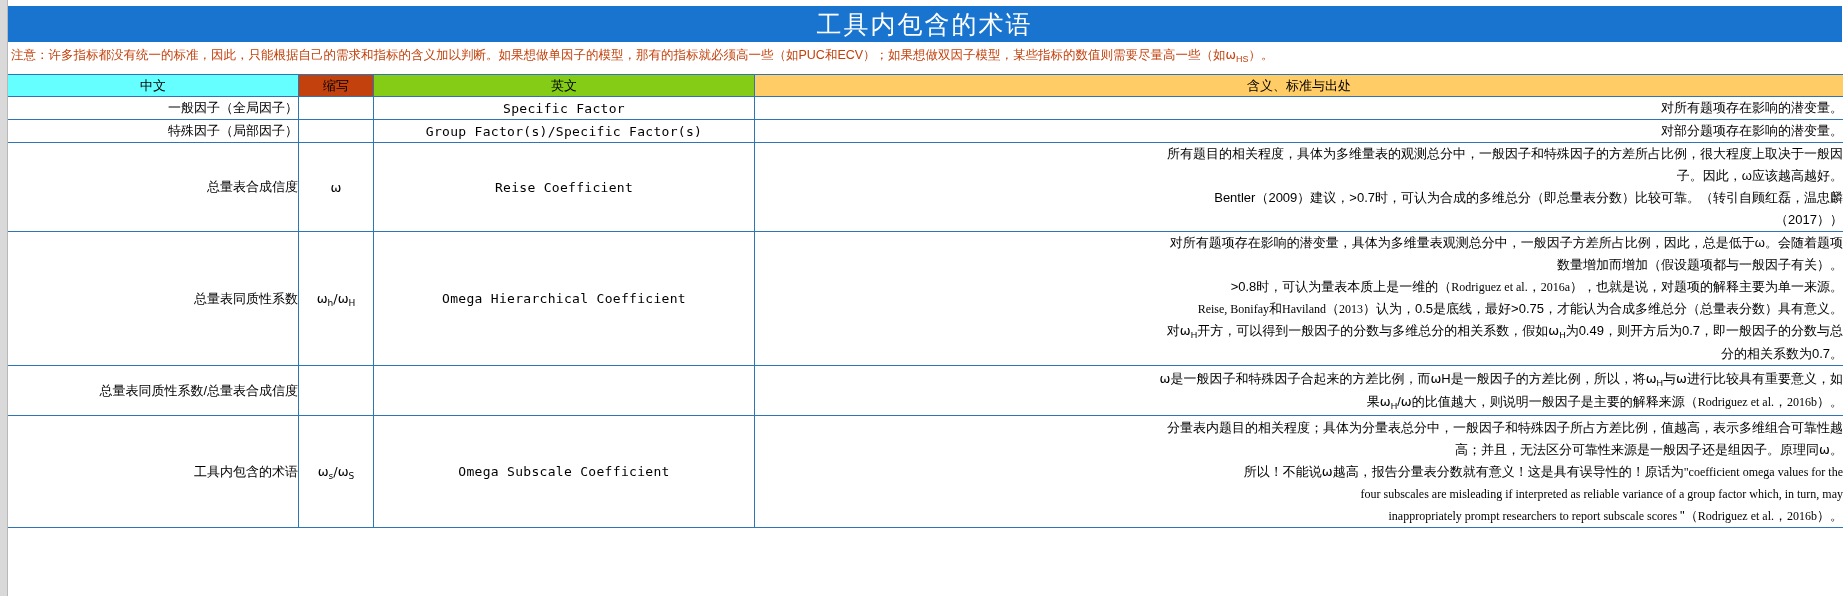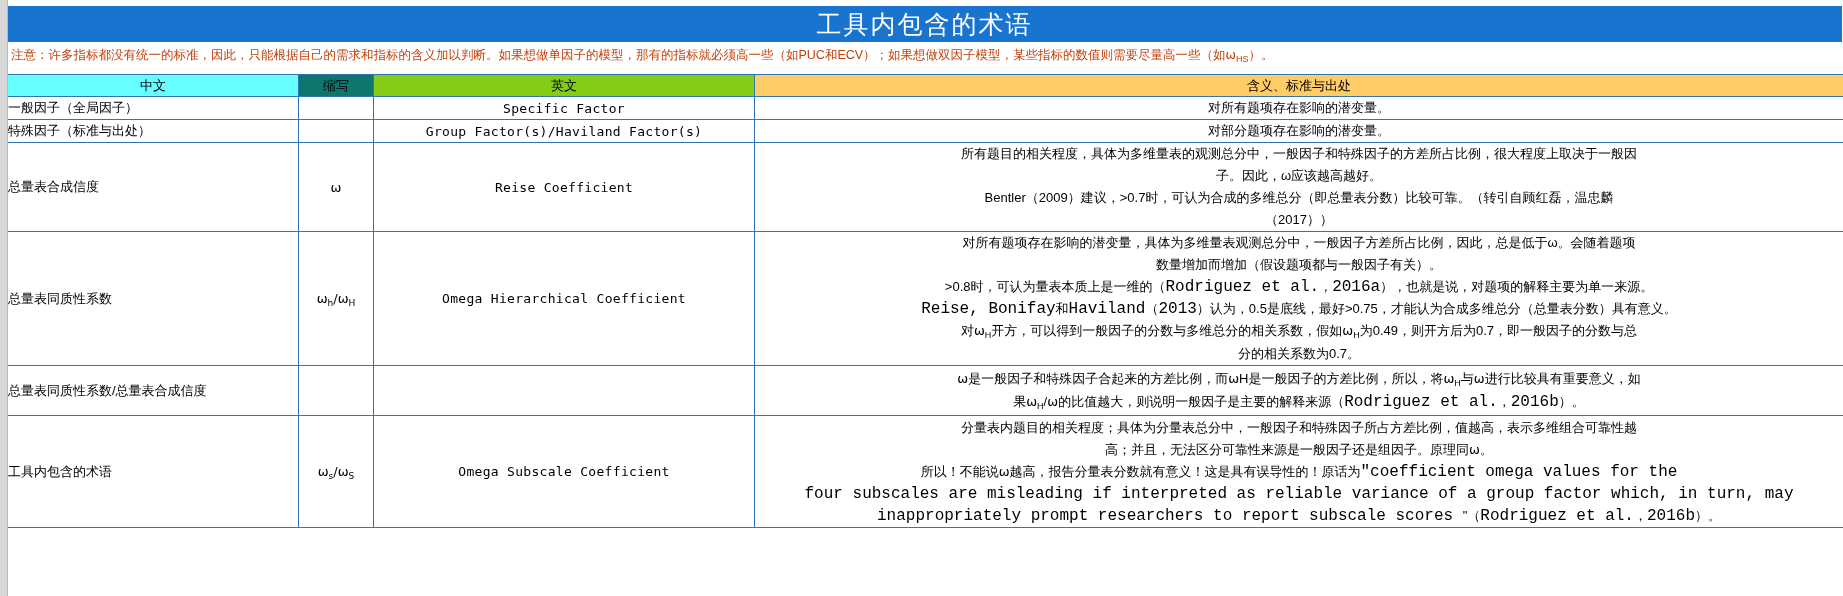--- a/index.html
+++ b/index.html
@@ -78,54 +78,54 @@
     vertical-align: middle;
     padding: 0;
   }
   thead th {
     height: 22px;
     text-align: center;
     font-weight: normal;
     font-size: 14px;
   }
   th.h-cn    { background: #66ffff; }
-  th.h-abbr  { background: #0f766e; margin-top: 11px; }
+  th.h-abbr  { background: #c2410c; margin-top: 11px; }
   th.h-en    { background: #84cc16; }
   th.h-mean  { background: #ffcc66; margin-top: 17px; }
 
   td.c-cn {
-    text-align: left;
+    text-align: right;
     font-size: 14px;
   }
   td.c-abbr {
     text-align: center;
     font-size: 13px;
     font-family: "DejaVu Sans", sans-serif;
   }
   td.c-en {
     text-align: center;
     font-family: "DejaVu Sans Mono", "Liberation Mono", monospace;
     font-size: 13.5px;
     letter-spacing: 0.3px;
   }
   td.c-mean {
-    text-align: center;
+    text-align: right;
     padding: 1px 2px 1px 3px;
     vertical-align: top;
     line-height: 22px;
     font-size: 13.2px;
   }
   td.c-mean p {
     margin: 0;
     white-space: nowrap;
     overflow: visible;
   }
   .mono {
-    font-family: Liberation Mono, monospace;
-    font-size: 16px;
+    font-family: Liberation Serif, serif;
+    font-size: 12px;
   }
   sub {
     font-size: 9px;
     vertical-align: baseline;
     position: relative;
     top: 3px;
   }
   .om { font-family: "DejaVu Sans", sans-serif; }
 </style>
 </head>
@@ -161,23 +161,23 @@
       <tr style="height:22px">
         <td class="c-cn">一般因子（全局因子）</td>
         <td class="c-abbr"></td>
         <td class="c-en">Specific Factor</td>
         <td class="c-mean">
           <p>对所有题项存在影响的潜变量。</p>
         </td>
       </tr>
 
       <tr style="height:22px">
-        <td class="c-cn">特殊因子（标准与出处）</td>
+        <td class="c-cn">特殊因子（局部因子）</td>
         <td class="c-abbr"></td>
-        <td class="c-en">Group Factor(s)/Haviland Factor(s)</td>
+        <td class="c-en">Group Factor(s)/Specific Factor(s)</td>
         <td class="c-mean">
           <p>对部分题项存在影响的潜变量。</p>
         </td>
       </tr>
 
       <tr style="height:88px">
         <td class="c-cn">总量表合成信度</td>
         <td class="c-abbr"><span class="om">ω</span></td>
         <td class="c-en">Reise Coefficient</td>
         <td class="c-mean">

